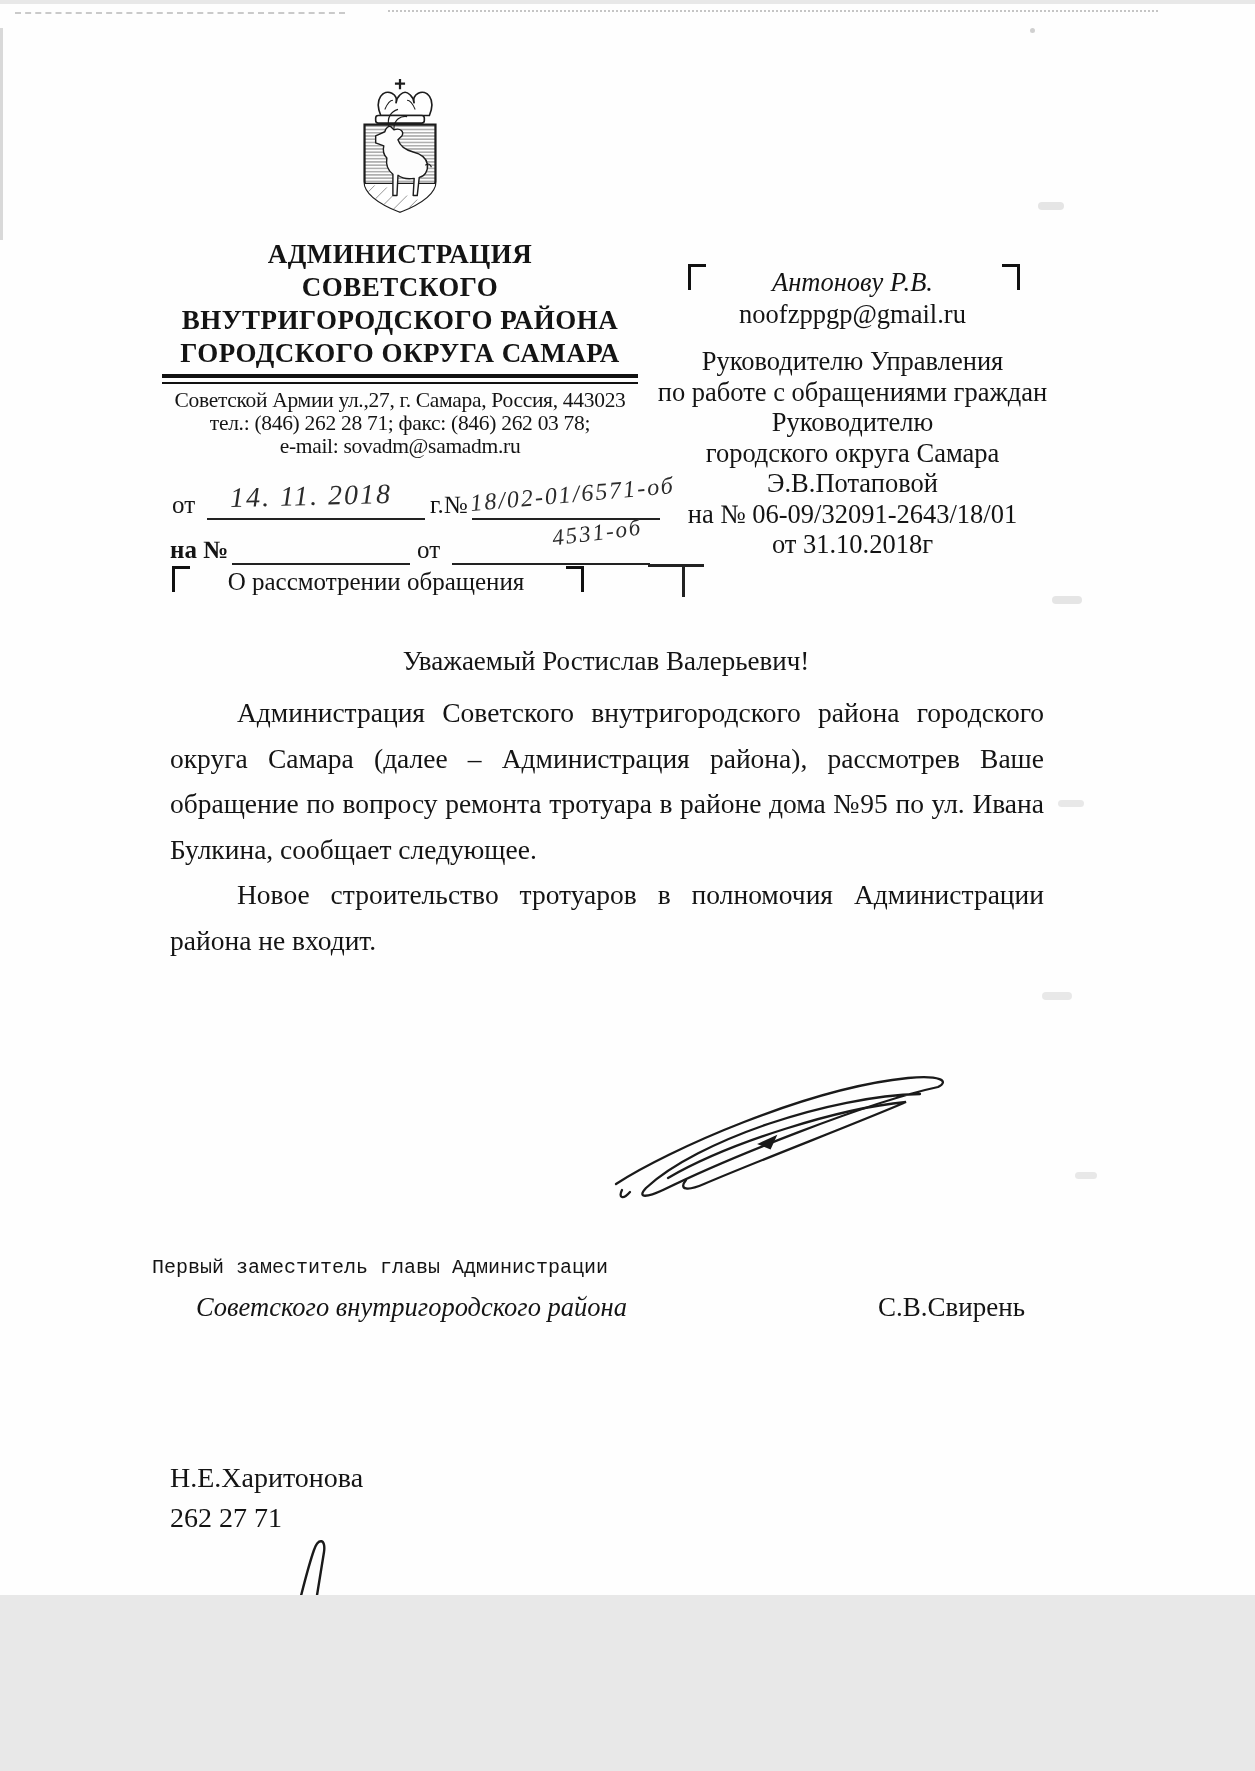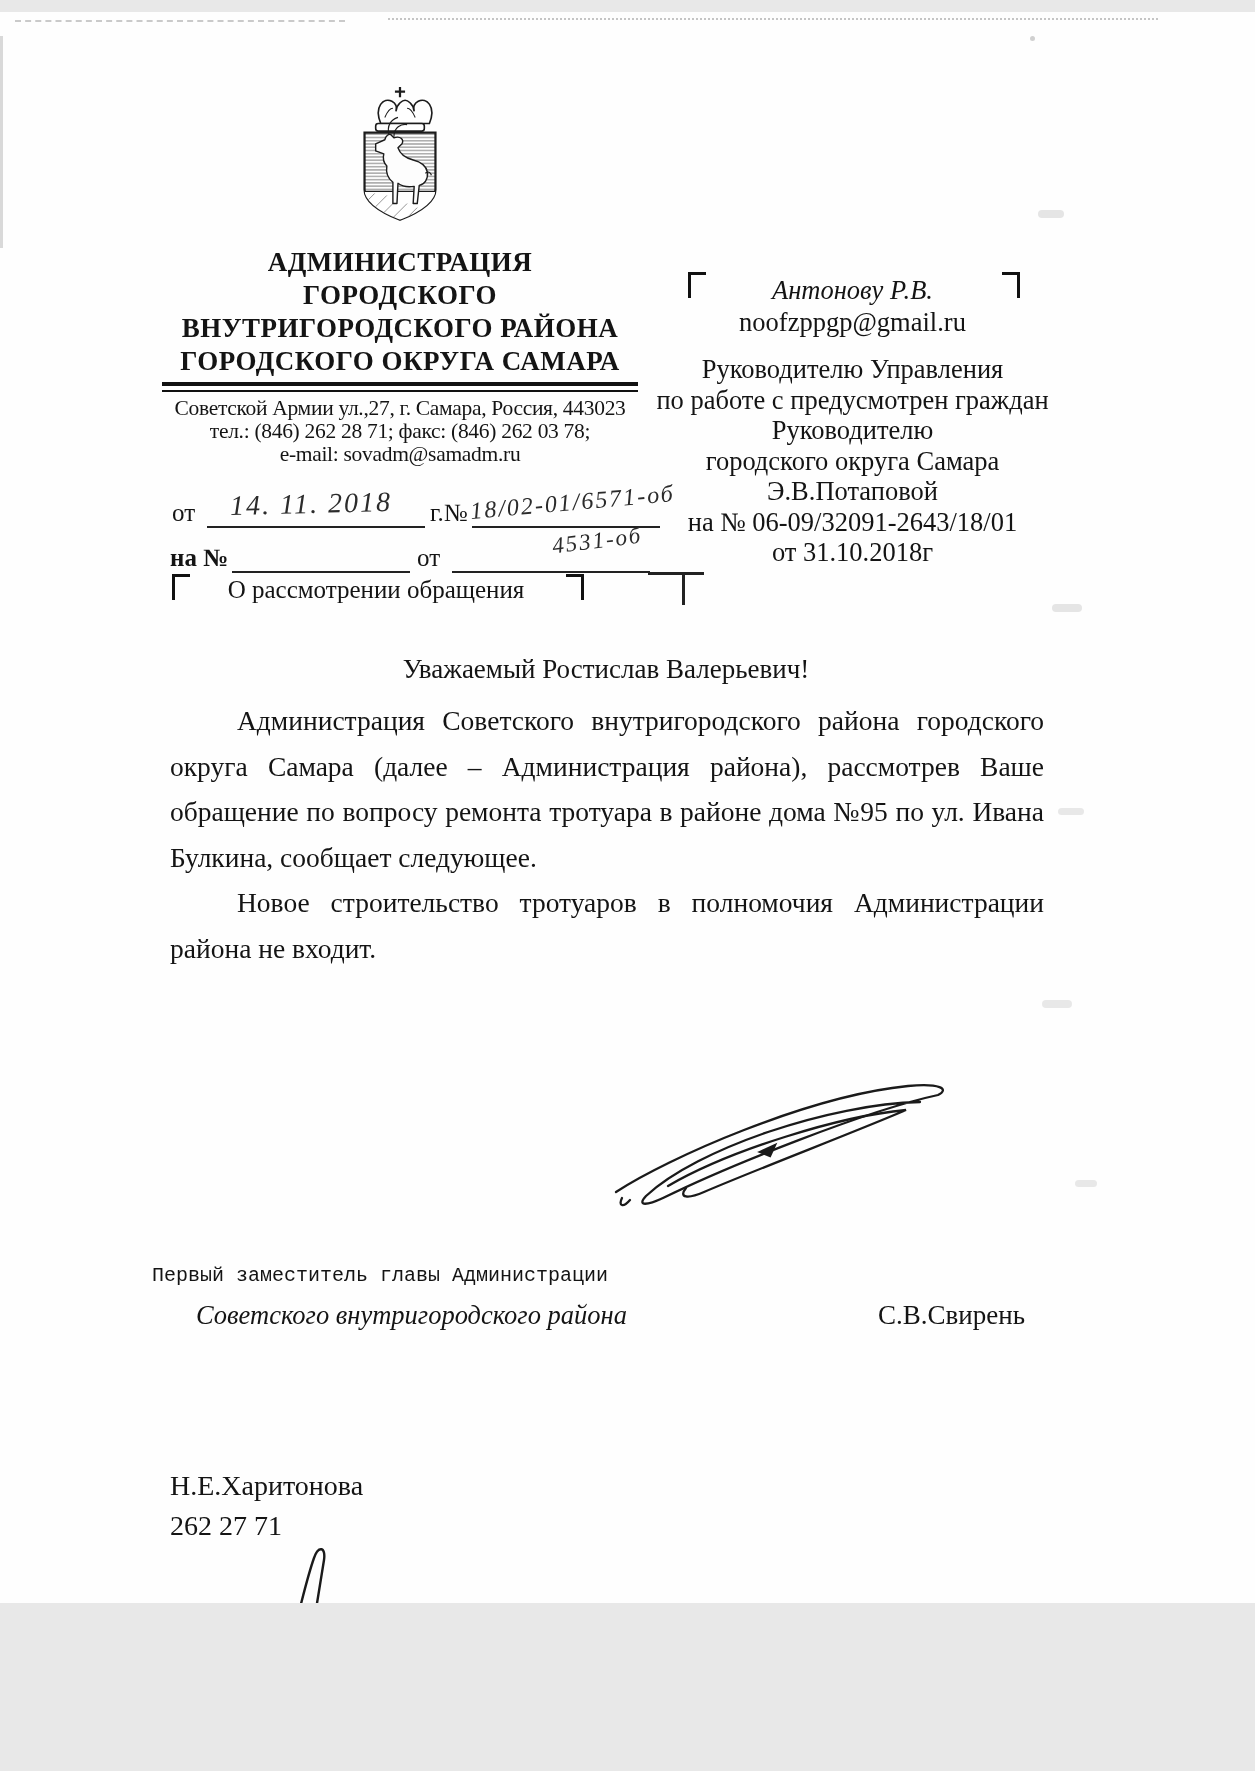--- a/index.html
+++ b/index.html
@@ -1,17 +1,17 @@
 <!DOCTYPE html>
 <html><head>
 <meta charset="utf-8">
 <style>
   html,body{margin:0;padding:0;background:#e8e8e8;}
   .page{
-    position:relative; width:1255px; height:1591px; margin:12px auto;
+    position:relative; width:1255px; height:1591px; margin:4px auto;
     background:#fefefe; overflow:hidden;
     font-family:"Liberation Serif", serif; color:#141414;
   }
   
   .artifact{position:absolute;}
   .dash1{left:15px;top:8px;width:330px;border-top:2px dashed #b5b5b5;opacity:.7;}
   .dash2{left:388px;top:6px;width:770px;border-top:2px dotted #a8a8a8;opacity:.65;}
   .lstreak{left:0;top:24px;width:3px;height:212px;background:#c0c0c0;opacity:.6;}
   .bline{left:128px;top:1763px;width:1015px;height:2px;background:#9a9a9a;opacity:.55;}
   .speck{background:#9a9a9a;border-radius:50%;opacity:.45;}
@@ -92,21 +92,21 @@
         <path d="M20,106 H90" stroke="#1c1c1c" stroke-width="1.4"></path>
       </g>
 
       <g stroke="#1c1c1c" fill="#fdfdfd" stroke-width="1.4" stroke-linejoin="round">
         <path d="M44,50 c-2,-9 2,-15 9,-17 M49,52 c0,-9 7,-13 13,-12" fill="none" stroke-width="1.2"></path>
         <path d="M31,59 l9,-4 c1,-4 4,-6 6,-5 l3,3 c7,-2 10,2 8,6 l-4,4 c2,6 7,10 15,12 c8,2 13,6 14,12 c1,7 -3,12 -8,13 l-2,18 h-4 l1,-17 c-6,1 -12,0 -16,-3 l-1,20 h-4 l0,-21 c-5,-4 -7,-10 -6,-16 c-3,-3 -4,-8 -3,-12 l-8,-3 z"></path>
         <path d="M80,88 c3,-2 5,-1 6,2" fill="none" stroke-width="1.2"></path>
       </g>
     </svg>
     <div class="orgline">АДМИНИСТРАЦИЯ</div>
-    <div class="orgline">ГОРОДСКОГО</div>
+    <div class="orgline">СОВЕТСКОГО</div>
     <div class="orgline">ВНУТРИГОРОДСКОГО РАЙОНА</div>
     <div class="orgline">ГОРОДСКОГО  ОКРУГА САМАРА</div>
     <div class="dblrule"></div>
     <div class="addr">Советской Армии ул.,27, г. Самара, Россия, 443023</div>
     <div class="addr">тел.: (846) 262 28 71; факс: (846) 262 03 78;</div>
     <div class="addr">e-mail: sovadm@samadm.ru</div>
   </div>
 
   <div class="rlabel" style="left:172px;top:487px;">от</div>
   <div class="uline" style="left:207px;top:488px;width:218px;height:26px;"></div>
@@ -125,21 +125,21 @@
   <div class="cb cb-tr" style="left:566px;top:562px;"></div>
   <div class="markH" style="left:648px;top:560px;width:56px;"></div>
   <div class="markV" style="left:682px;top:560px;height:33px;"></div>
 
   <div class="cb cb-tl" style="left:688px;top:260px;"></div>
   <div class="cb cb-tr" style="left:1002px;top:260px;"></div>
   <div class="recip">
     <div class="rname">Антонову Р.В.</div>
     <div class="remail">noofzppgp@gmail.ru</div>
     <div class="rline">Руководителю Управления</div>
-    <div class="rline">по работе с предусмотрен граждан</div>
+    <div class="rline">по работе с обращениями граждан</div>
     <div class="rline">Руководителю</div>
     <div class="rline">городского округа Самара</div>
     <div class="rline">Э.В.Потаповой</div>
     <div class="rline">на № 06-09/32091-2643/18/01</div>
     <div class="rline">от 31.10.2018г</div>
   </div>
 
   <div class="salutation">Уважаемый Ростислав Валерьевич!</div>
   <div class="bodytext">
     <p>Администрация Советского внутригородского района городского округа Самара (далее – Администрация района), рассмотрев Ваше обращение по вопросу ремонта тротуара в районе дома №95 по ул. Ивана Булкина, сообщает следующее.</p>

